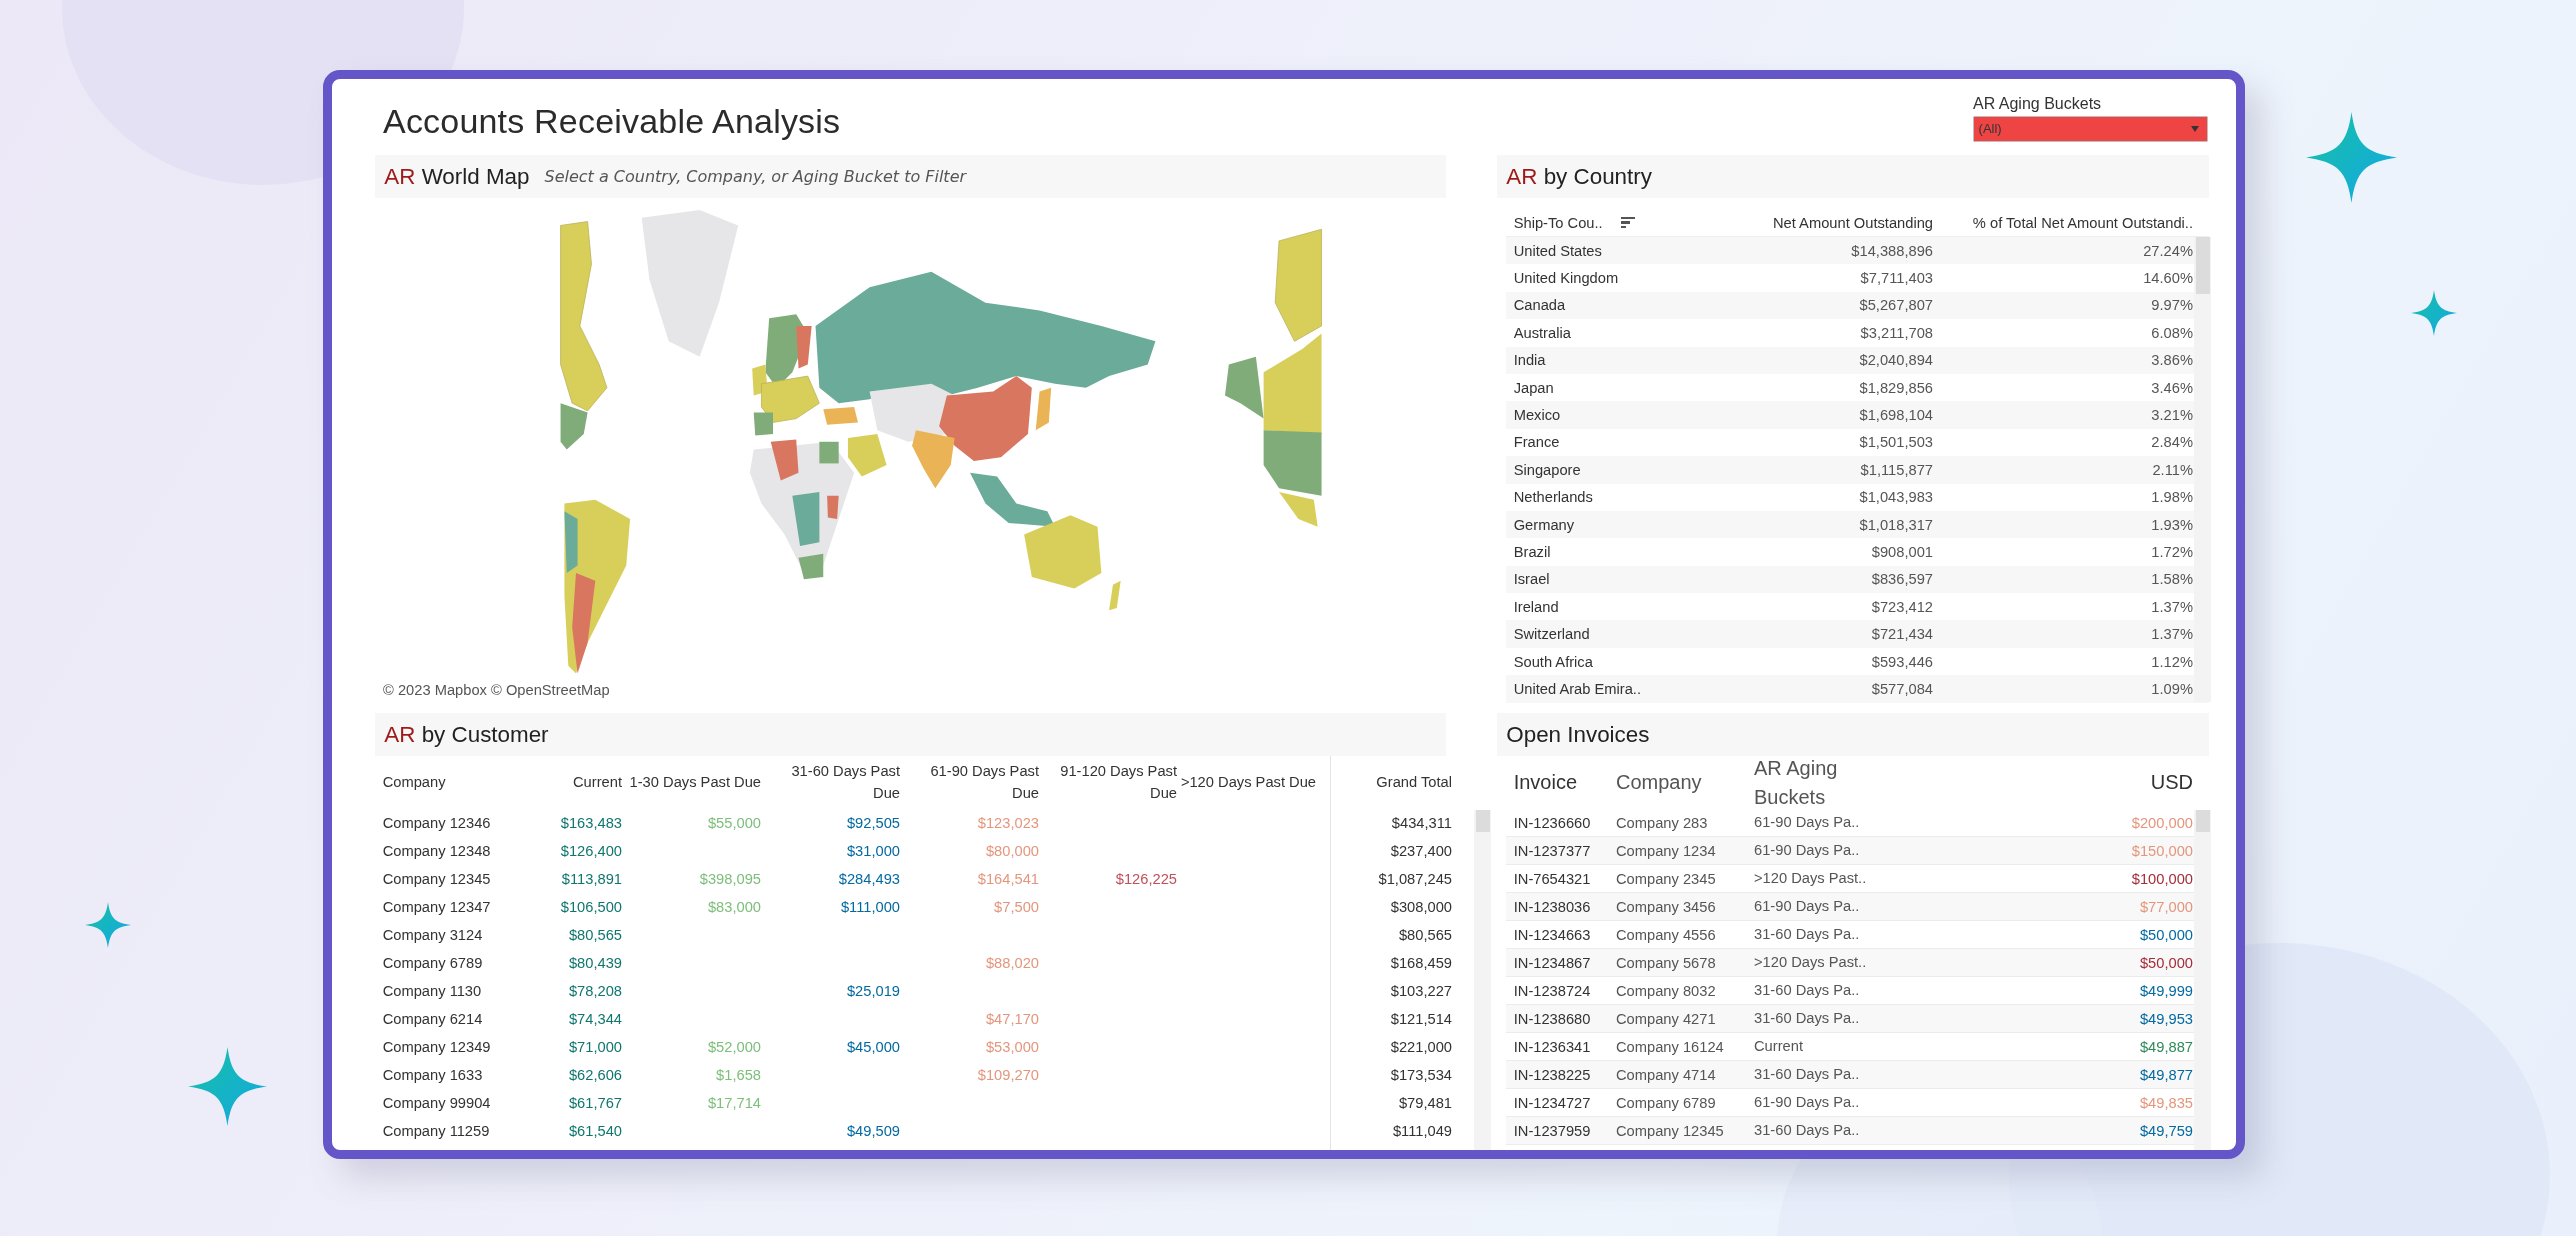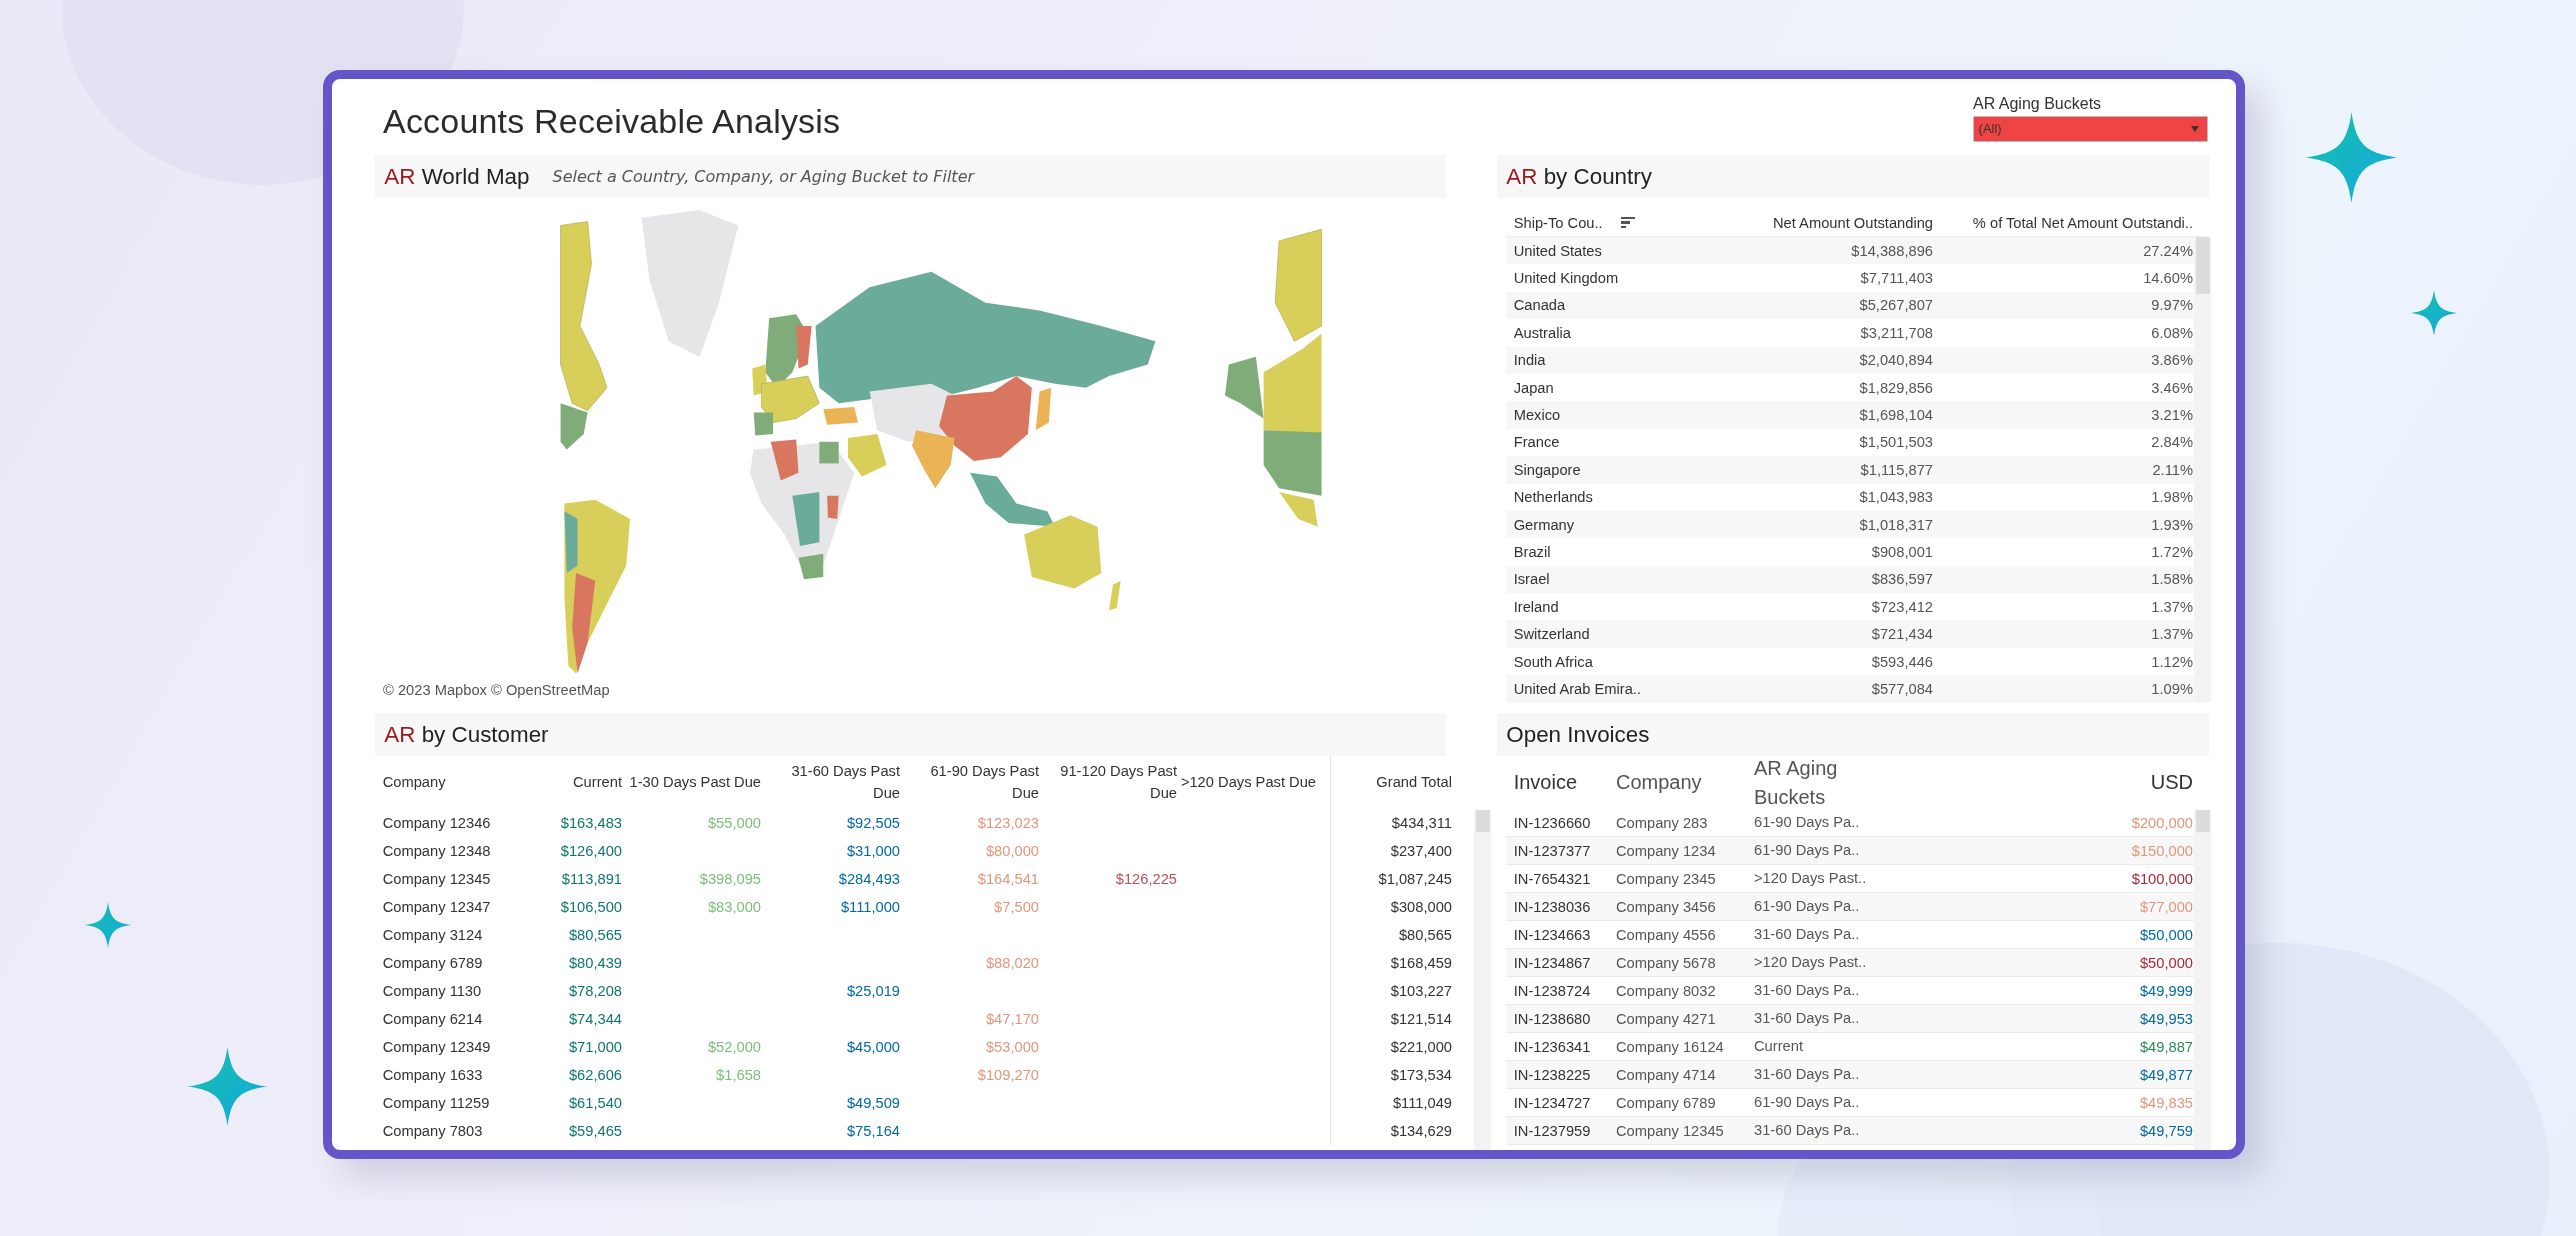--- a/index.html
+++ b/index.html
@@ -39,21 +39,21 @@
     padding: 0 7.7px 0 4.6px; font-size: 13px; color: #333; cursor: pointer;
   }
   .caret { width: 0; height: 0; border-left: 4.6px solid transparent; border-right: 4.6px solid transparent; border-top: 6.2px solid #333; }
 
   .panel-head {
     position: absolute; height: 43px; background: #f7f7f8;
     display: flex; align-items: center; padding-left: 9.3px;
   }
   .panel-title { font-size: 22.4px; color: #222; }
   .panel-title .ar { color: #9e1a1a; }
-  .panel-sub { font-size: 16px; color: #555; font-style: italic; margin-left: 23px; font-family: "DejaVu Sans", sans-serif; }
+  .panel-sub { font-size: 16px; color: #555; font-style: italic; margin-left: 15px; font-family: "DejaVu Sans", sans-serif; }
 
   
   .map-area { position: absolute; left: 43px; top: 131px; width: 1051px; height: 479px; }
   .map-svg { position: absolute; left: 0; top: 0; width: 1051px; height: 479px; }
   .attribution { position: absolute; left: 51px; top: 603px; font-size: 14.7px; color: #555; }
 
   
   .ctable { position: absolute; left: 1174px; top: 130px; width: 703px; }
   .crow { display: flex; height: 27.4px; align-items: center; font-size: 14.7px; color: #333; }
   .crow.alt { background: #f7f7f7; }
@@ -423,20 +423,30 @@
             <div class="col-company">Company 1633</div>
             <div class="col-cur g1">$62,606</div>
             <div class="col-b1 g2">$1,658</div>
             <div class="col-b2 y1"></div>
             <div class="col-b3 o1">$109,270</div>
             <div class="col-b4 r1"></div>
             <div class="col-b5 r2"></div>
             <div class="col-gt">$173,534</div>
           </div>
           <div class="cust-row">
+            <div class="col-company">Company 99904</div>
+            <div class="col-cur g1">$61,767</div>
+            <div class="col-b1 g2">$17,714</div>
+            <div class="col-b2 y1"></div>
+            <div class="col-b3 o1"></div>
+            <div class="col-b4 r1"></div>
+            <div class="col-b5 r2"></div>
+            <div class="col-gt">$79,481</div>
+          </div>
+          <div class="cust-row">
             <div class="col-company">Company 11259</div>
             <div class="col-cur g1">$61,540</div>
             <div class="col-b1 g2"></div>
             <div class="col-b2 y1">$49,509</div>
             <div class="col-b3 o1"></div>
             <div class="col-b4 r1"></div>
             <div class="col-b5 r2"></div>
             <div class="col-gt">$111,049</div>
           </div>
           <div class="cust-row">

